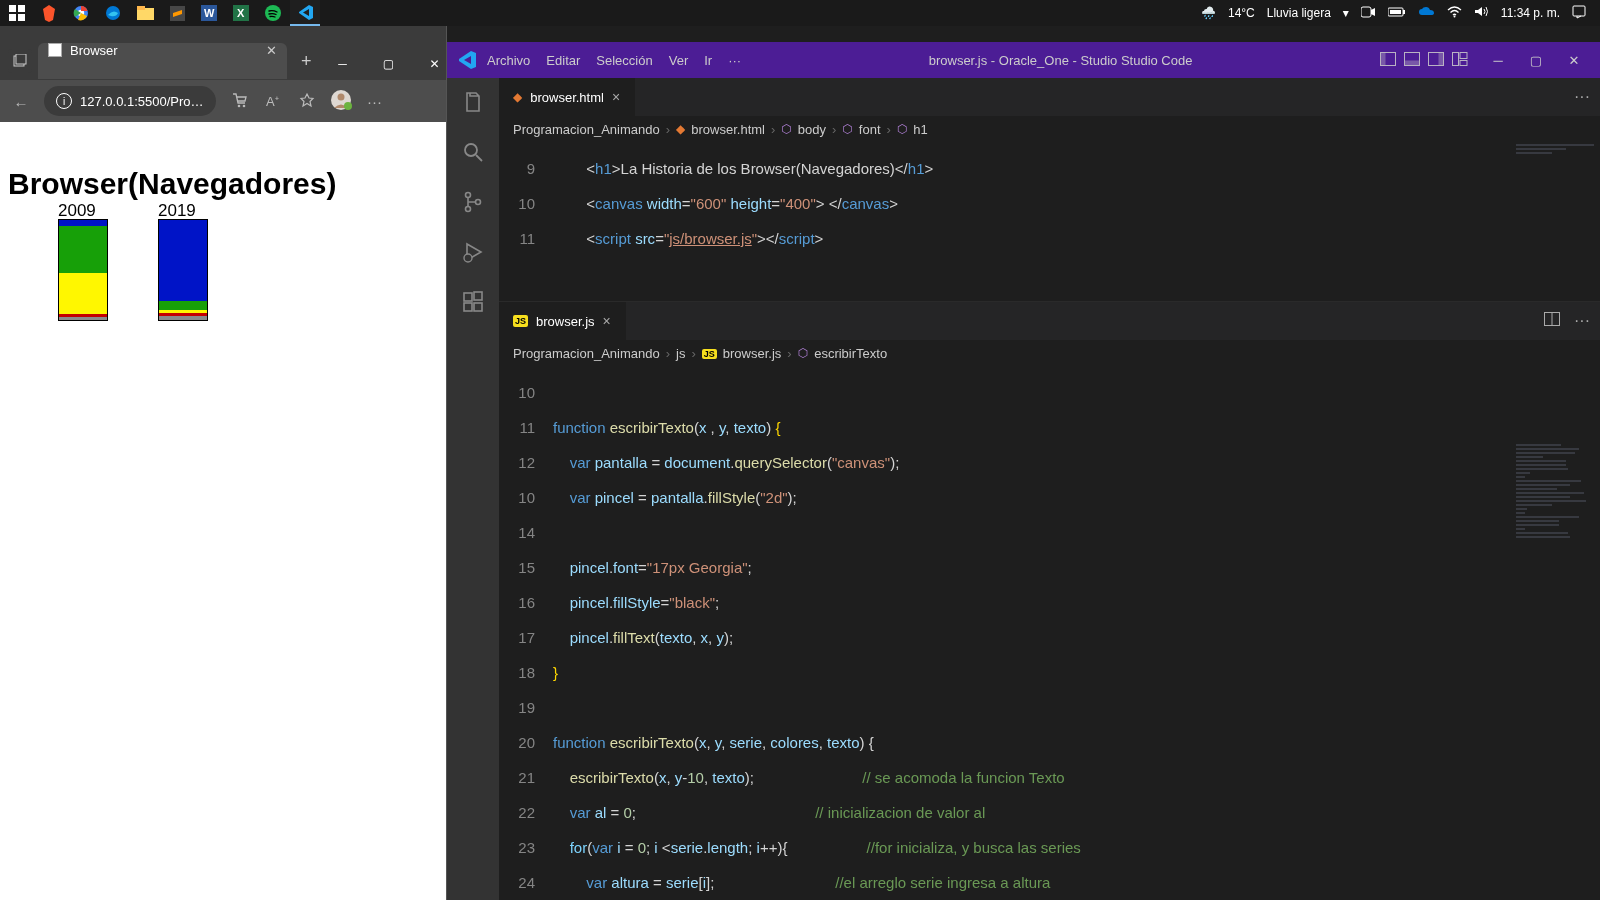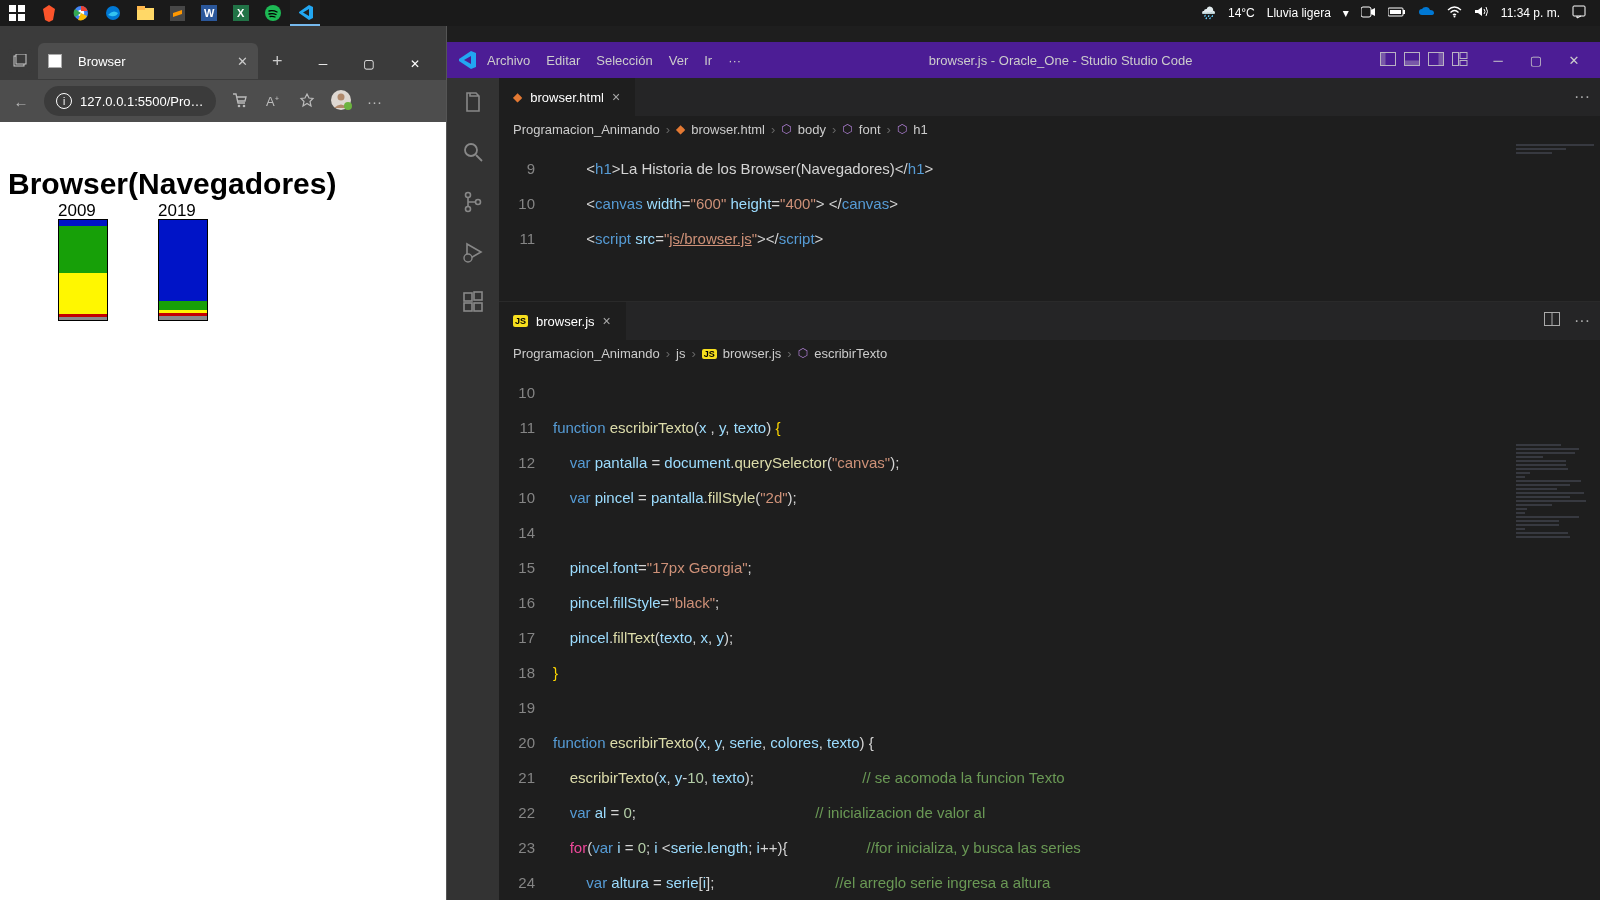--- a/index.html
+++ b/index.html
@@ -5,21 +5,21 @@
 * { margin: 0; padding: 0; box-sizing: border-box; font-family: "Segoe UI", sans-serif; }
 body { width: 1600px; height: 900px; background: #1e1e1e; overflow: hidden; display: flex; flex-direction: column; }
 .taskbar { height: 29px; background: #1a1a1a; display: flex; align-items: center; padding: 0 2px; gap: 2px; }
 .taskbar .tb-app { width: 30px; height: 26px; display:flex; align-items:center; justify-content:center; font-size:13px; }
 .taskbar .tb-right { margin-left:auto; display:flex; align-items:center; gap:12px; color:#fff; font-size:12px; padding-right:12px;}
 .main { flex:1; display:flex; }
 .browser-win { width:447px; background:#fff; display:flex; flex-direction:column; border-right:1px solid #555;}
 .bw-chrome { background:#3b3b3b; height:54px; display:flex; align-items:flex-end; padding:0 8px;}
 .bw-tabbar { display:flex; align-items:center; gap:6px; height:38px;}
 .bw-newtab-icon { width:24px; height:24px; background:#3b3b3b; color:#ccc; border-radius:4px; display:flex; align-items:center; justify-content:center; font-size:12px;}
-.bw-tab { background:#4d4d4d; height:36px; width:220px; border-radius:6px 6px 0 0; display:flex; align-items:center; gap:16px; padding:0 10px; color:#fff; font-size:13px;}
+.bw-tab { background:#4d4d4d; height:36px; width:249px; border-radius:6px 6px 0 0; display:flex; gap:8px; padding:0 10px; color:#fff; font-size:13px;}
 .bw-tab .page-icon { width:14px; height:14px; background:#fff; border:1px solid #aaa;}
 .bw-tab .close { margin-left:auto; color:#ccc; cursor:pointer;}
 .bw-addr { background:#4d4d4d; height:42px; display:flex; align-items:center; gap:12px; padding:0 10px; color:#fff;}
 .bw-nav-icon{ color:#bbb; font-size:15px; width:22px;text-align:center;}
 .bw-url { background:#3b3b3b; height:30px; flex:0 0 140px; border-radius:15px; display:flex; align-items:center; gap:8px; padding:0 12px; color:#fff; font-size:13px;}
 .bw-url .info { width:16px; height:16px; border:1px solid #fff; border-radius:50%; display:flex;align-items:center;justify-content:center; font-size:10px;}
 .bw-page { flex:1; background:#fff; color:#000; padding:10px 8px; position:relative; font-family:"Times New Roman",serif;}
 .bw-page h1 { font-size:30px; font-weight:bold; line-height:1.15;}
 .bw-canvas { position:relative; font-family:Georgia,serif;}
 .bw-bar-label { position:absolute; font-size:17px; color:#000;}
@@ -47,21 +47,21 @@
 .vs-tab .ft-js { background:#f7df1e; color:#000; font-size:9px; font-weight:bold; padding:1px 2px; border-radius:2px;}
 .vs-tab .x {color:#aaa; font-size:14px;}
 .vs-strip-actions{margin-left:auto;padding-right:10px;color:#aaa;display:flex;gap:14px;align-items:center;}
 .vs-crumbs { height:26px; background:#1e1e1e; display:flex; align-items:center; gap:6px; padding:0 14px; font-size:13px; color:#ccc;}
 .vs-crumbs .sep { color:#666;}
 .vs-crumbs .ic { font-size:12px;}
 .code-area { flex:1; background:#1e1e1e; font-family:Consolas,monospace; font-size:15px; position:relative; overflow:hidden; white-space:pre;}
 .code-line { display:flex;}
 .gutter { width:54px; text-align:right; color:#858585; padding-right:18px; user-select:none;}
 .code { color:#d4d4d4;}
-.tk-k{color:#569cd6;} .tk-kc{color:#ec4899;} .tk-s{color:#ce9178;} .tk-n{color:#b5cea8;} .tk-f{color:#dcdcaa;} .tk-v{color:#9cdcfe;} .tk-c{color:#6a9955;} .tk-t{color:#569cd6;} .tk-b{color:#ffd700;} .tk-p{color:#d4d4d4;} .tk-a{color:#9cdcfe;}
+.tk-k{color:#569cd6;} .tk-kc{color:#7dd3fc;} .tk-s{color:#ce9178;} .tk-n{color:#b5cea8;} .tk-f{color:#dcdcaa;} .tk-v{color:#9cdcfe;} .tk-c{color:#6a9955;} .tk-t{color:#569cd6;} .tk-b{color:#ffd700;} .tk-p{color:#d4d4d4;} .tk-a{color:#9cdcfe;}
 .minimap { position:absolute; top:0; right:0; width:90px; height:100%; background:#1e1e1e; opacity:.9;}
 .minimap .mm-line{height:2px;margin:2px 6px;background:#3a3d44;}
 .top-pane { display:flex; flex-direction:column; border-bottom:1px solid #2a2a2a;}
 .top-pane .code-area { height:78px;}
 .bot-pane { flex:1; display:flex; flex-direction:column;}
 </style>
 </head>
 <body>
 
 <div class="taskbar">

